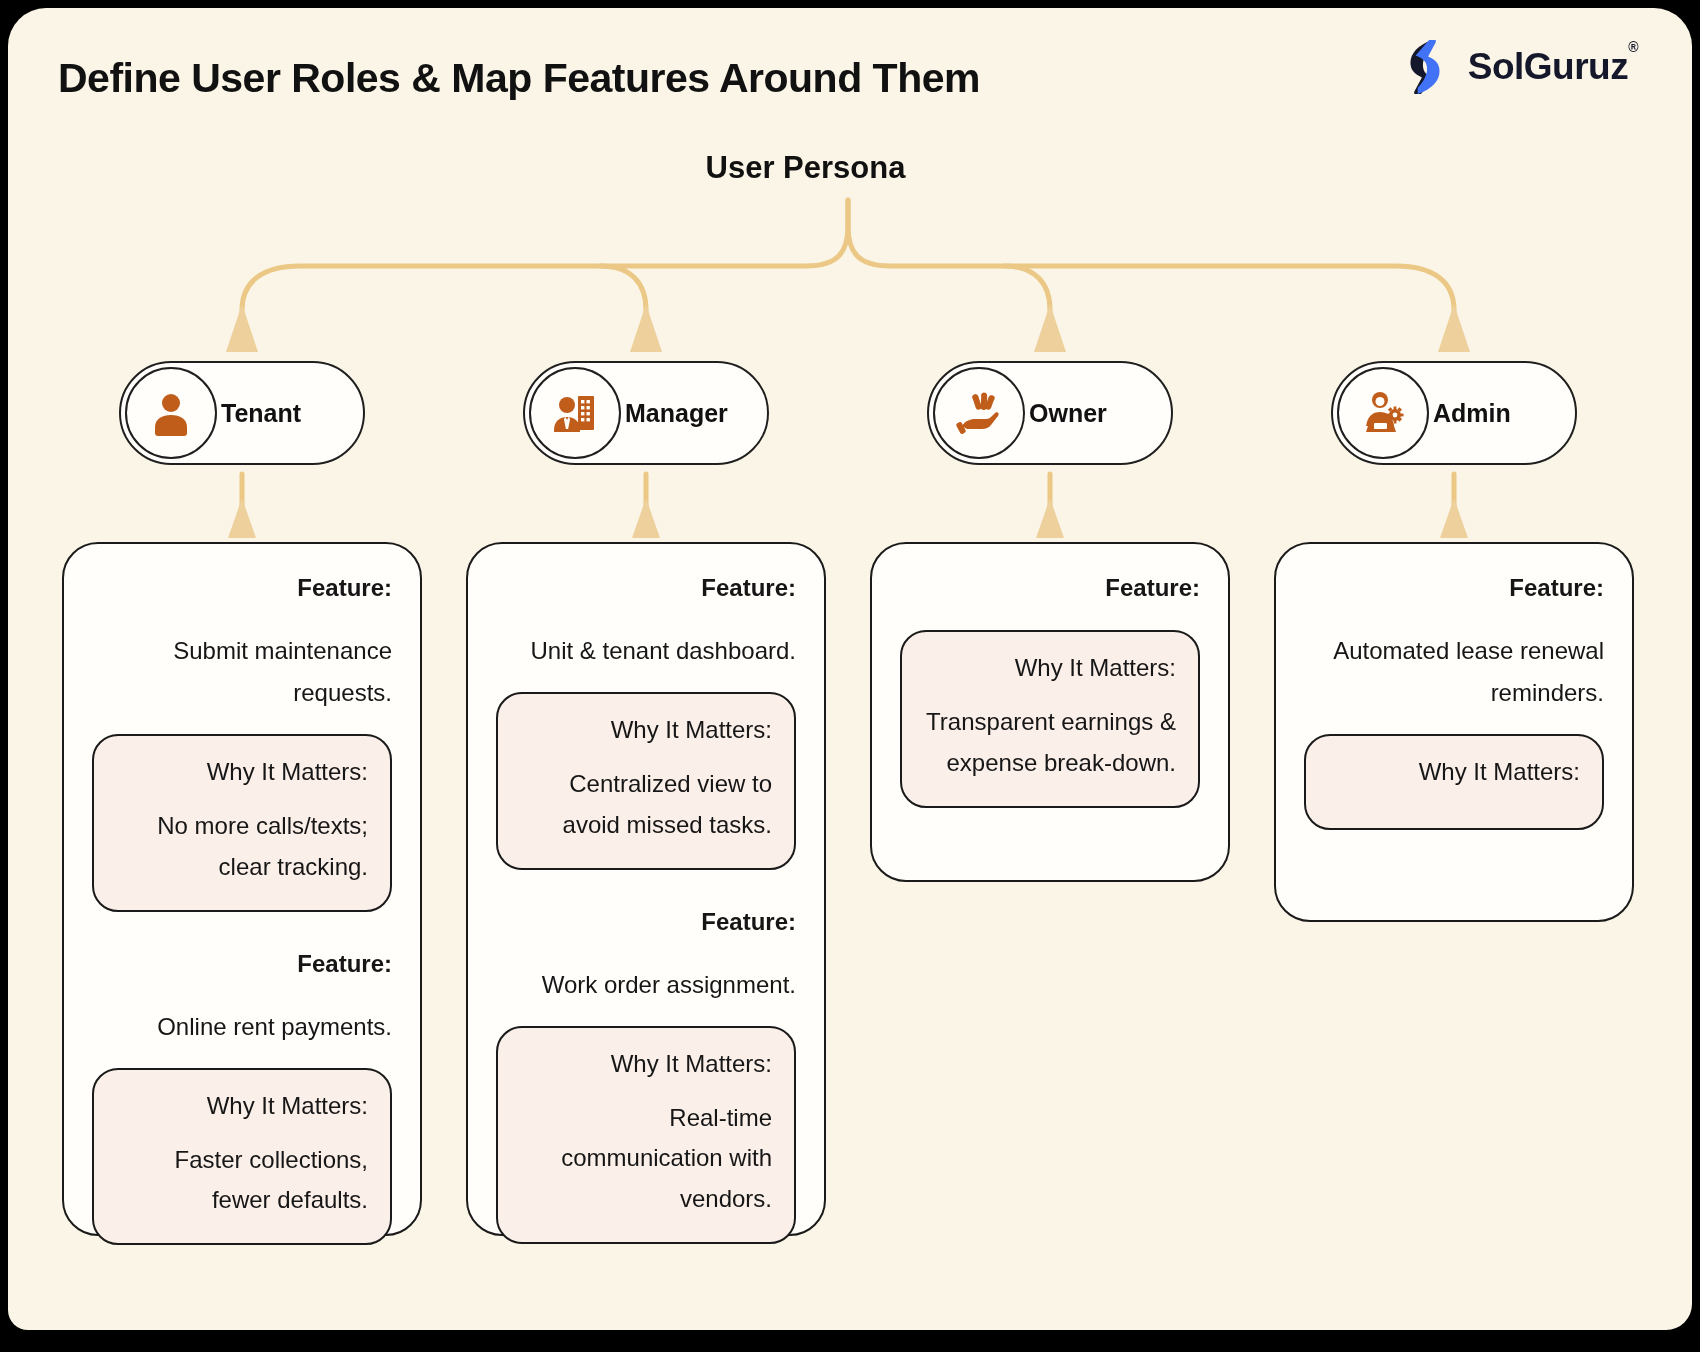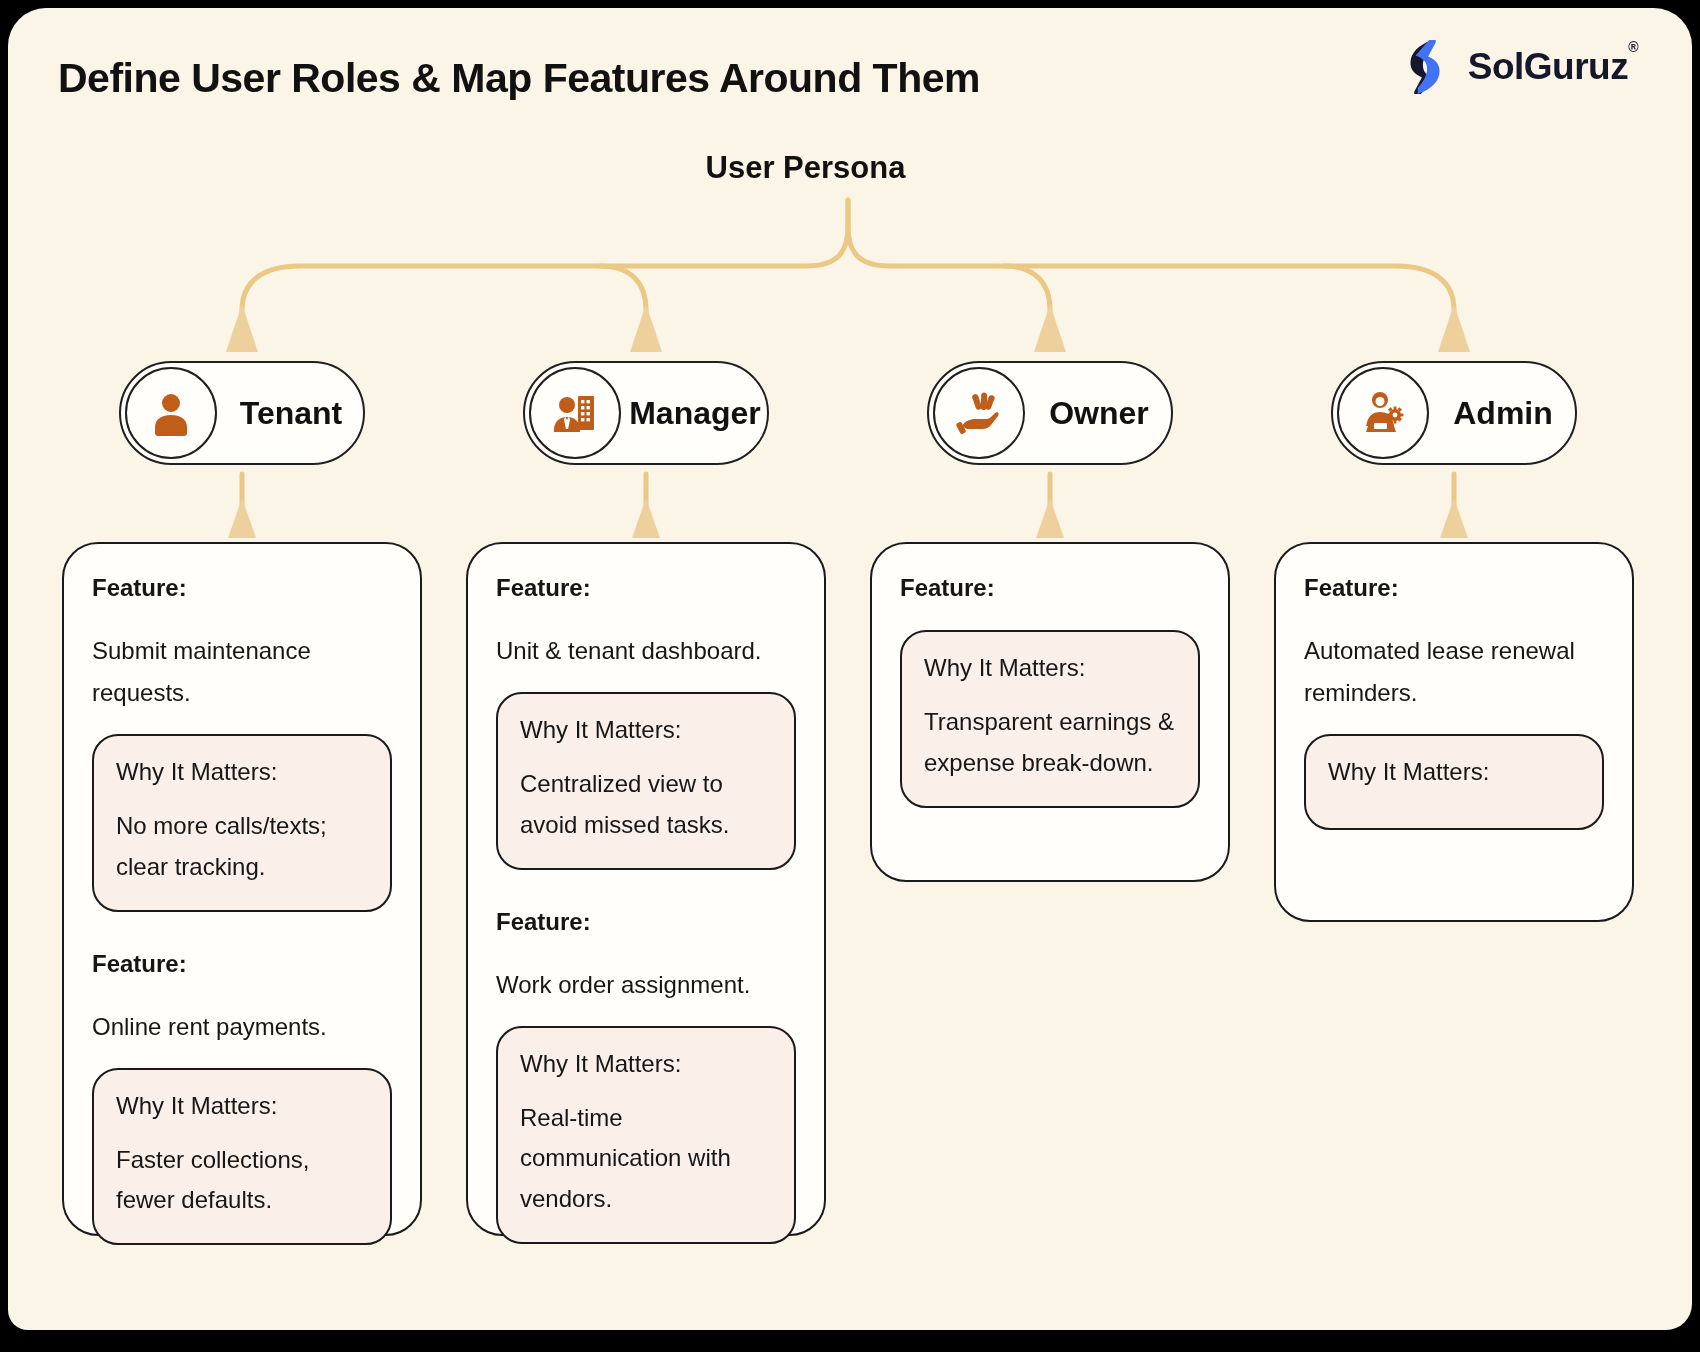--- a/index.html
+++ b/index.html
@@ -33,28 +33,29 @@
     position:absolute;top:361px;width:246px;height:104px;background:#fffefb;
     border:2px solid #1f1f1f;border-radius:54px;box-sizing:border-box;
     display:flex;align-items:center;
   }
   .pill-circle{
     position:absolute;left:4px;top:4px;width:92px;height:92px;border-radius:50%;
     background:#fffefb;border:2px solid #1f1f1f;box-sizing:border-box;
     display:flex;align-items:center;justify-content:center;
   }
   .pill-label{
-    position:absolute;left:100px;width:140px;text-align:center;
-    font-size:32px;font-weight:700;color:#111;
+    position:absolute;left:100px;width:140px;text-align:left;
+    font-size:25px;font-weight:700;color:#111;
   }
   
   .card{
     position:absolute;top:542px;width:360px;box-sizing:border-box;
     background:#fffefa;border:2px solid #1a1a1a;border-radius:36px;
     padding:30px 28px;
+    text-align:right;
   }
   .f-label{font-size:24px;font-weight:700;margin:0 0 28px;}
   .f-text{font-size:24px;font-weight:400;line-height:1.75;margin:0 0 20px;}
   .why{
     background:#fbefe9;border:2px solid #1a1a1a;border-radius:26px;
     padding:22px 22px;box-sizing:border-box;
   }
   .why-label{font-size:24px;font-weight:400;margin:0 0 20px;}
   .why-text{font-size:24px;font-weight:400;line-height:1.7;margin:0;}
   .feature-block + .feature-block{margin-top:38px;}

